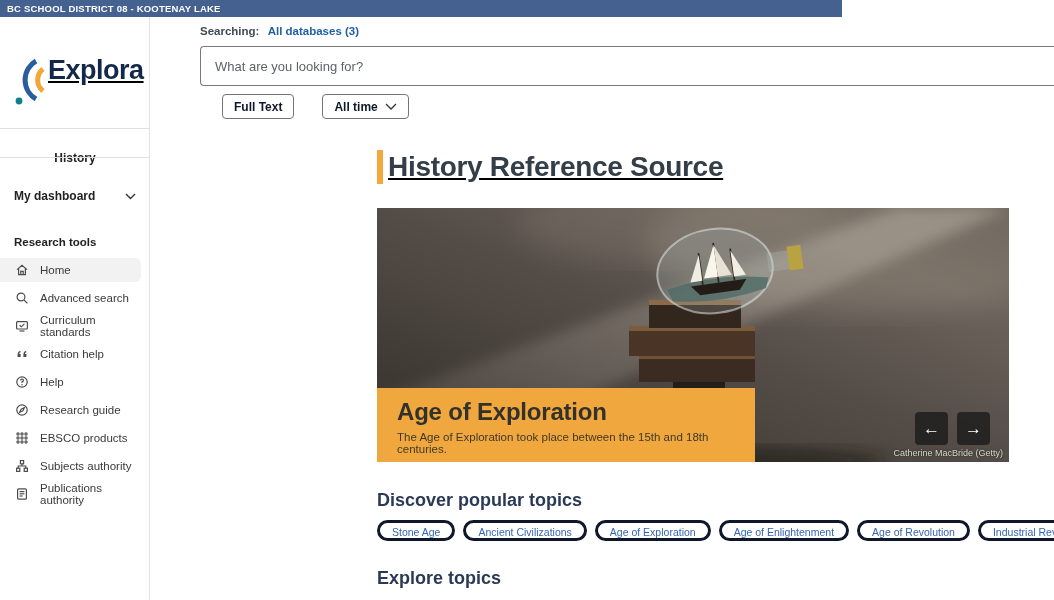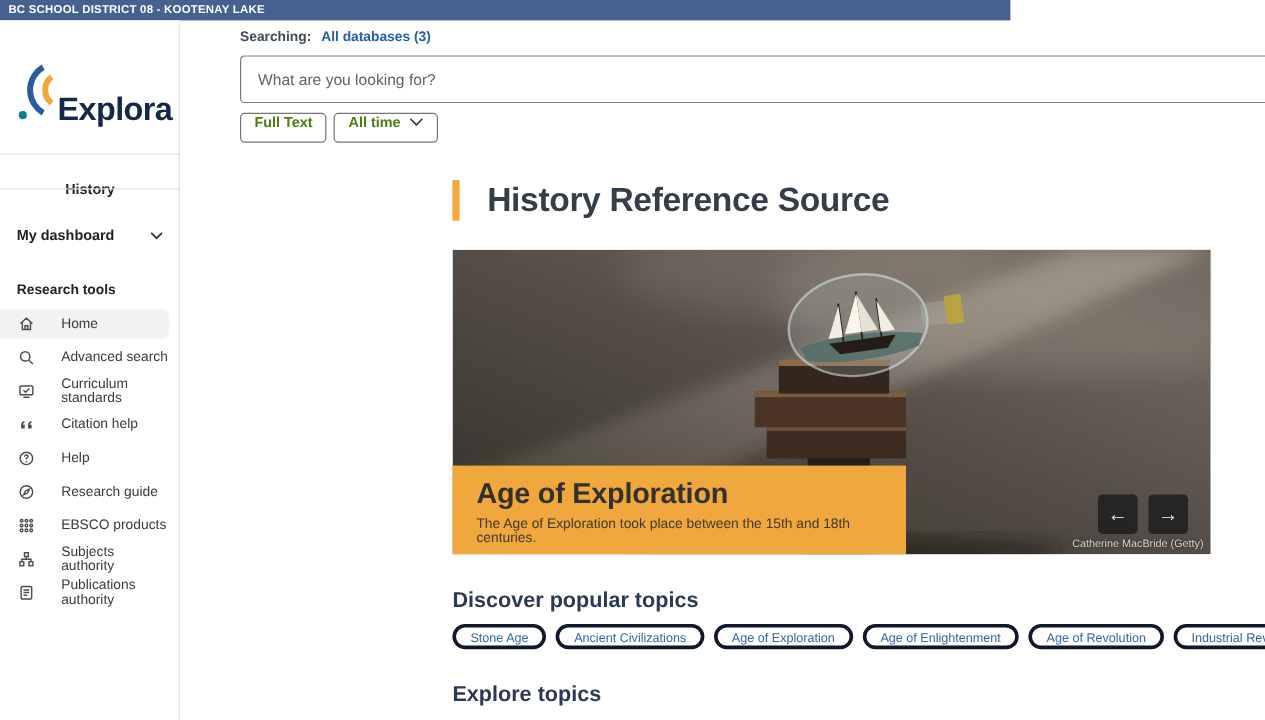--- a/index.html
+++ b/index.html
@@ -8,53 +8,53 @@
 
   
   .topbar { position:absolute; left:0; top:0; width:842px; height:17px;
             background:#44618f; color:#fff; font-size:9.5px; font-weight:bold;
             letter-spacing:.2px; line-height:17px; padding-left:7px; }
 
   
   .sidebar { position:absolute; left:0; top:17px; width:150px; height:583px;
              background:#fff; border-right:1px solid #e3e3e3; }
   .logo { position:absolute; left:12px; top:38px; width:128px; height:52px;
-          display:flex; align-items:flex-end; }
+          display:flex; align-items:flex-start;text-decoration:underline; }
   .logo-text { font-size:27px; font-weight:bold; color:#14294a; letter-spacing:-.5px; margin-left:2px; }
   .side-divider { position:absolute; left:0; width:150px; border-top:1px solid #e0e0e0; }
   .profile-label { position:absolute; left:0; top:134px; width:150px; text-align:center;
                    font-size:12px; font-weight:bold; color:#222; }
   .dashboard-row { position:absolute; left:14px; top:172px; width:122px; display:flex;
                    justify-content:space-between; align-items:center; cursor:pointer; }
   .dashboard-row span { font-size:12px; font-weight:bold; color:#222; }
   .section-title { position:absolute; left:14px; top:219px; font-size:11.5px; font-weight:bold; color:#222; }
   .nav { position:absolute; left:0; top:241px; width:150px; }
-  .nav-item { display:flex; align-items:center; gap:22px; height:24px; margin-bottom:4px;
+  .nav-item { display:flex; align-items:center; gap:11px; height:24px; margin-bottom:4px;
               padding-left:15px; width:141px; cursor:pointer; font-size:11.5px; color:#3a3a3a; }
   .nav-item.active { background:#f2f2f2; border-radius:0 6px 6px 0; }
   .nav-item .icn { width:14px; height:14px; display:inline-flex; align-items:center; justify-content:center; }
   .nav-item svg { stroke:#4d4d4d; fill:none; stroke-width:1.2; }
 
   
   .search-region { position:absolute; left:200px; top:17px; width:860px; }
   .searching-row { margin-top:8px; font-size:11.5px; }
   .searching-label { color:#404b56; font-weight:bold; }
   .scope-link { color:#2160a8; font-weight:bold; margin-left:5px; text-decoration:none; cursor:pointer; }
   .search-input { margin-top:9px; width:860px; height:40px; border:1px solid #7a7a7a;
                   border-radius:4px 0 0 4px; border-right:none; padding:0 14px; font-size:13px;
                   color:#222; font-family:"Liberation Sans",sans-serif; outline:none; }
   .search-input::placeholder { color:#5f6368; }
   .filter-row { margin-top:8px; display:flex; gap:6px; }
-  .filter-btn { display:inline-flex; align-items:flex-start; gap:7px; height:25px; padding:0 11px;
+  .filter-btn { display:inline-flex; align-items:center; gap:7px; height:25px; padding:0 11px;
                 background:#fff; border:1px solid #757575; border-radius:4px; font-size:12px;
-                color:#4d7c0f; font-weight:bold; cursor:pointer; font-family:"Liberation Sans",sans-serif; }
+                color:#0f172a; font-weight:bold; cursor:pointer; font-family:"Liberation Sans",sans-serif;margin-left:22px; }
 
   
   .main { position:absolute; left:377px; top:148px; width:632px; }
-  .title-row { display:flex; align-items:center; gap:23px; height:38px; }
+  .title-row { display:flex; align-items:center; gap:5px; height:38px;text-decoration:underline; }
   .accent-bar { width:6px; height:34px; background:#f5a83c; }
   .page-title { font-size:28px; font-weight:bold; color:#333e48; letter-spacing:-.3px; }
 
   .hero { position:absolute; left:0; top:60px; width:632px; height:254px; overflow:hidden; }
   .hero svg.scene { position:absolute; left:0; top:0; width:632px; height:254px; }
   .hero-caption { position:absolute; left:0; top:180px; width:378px; height:74px;
                   background:#f0a73e; padding:10px 0 0 20px; }
   .hero-title { font-size:24px; font-weight:bold; color:#32312a; letter-spacing:-.2px; }
   .hero-subtitle { font-size:11.5px; color:#3e392a; margin-top:5px; }
   .hero-arrows { position:absolute; right:19px; top:204px; display:flex; gap:9px; }

